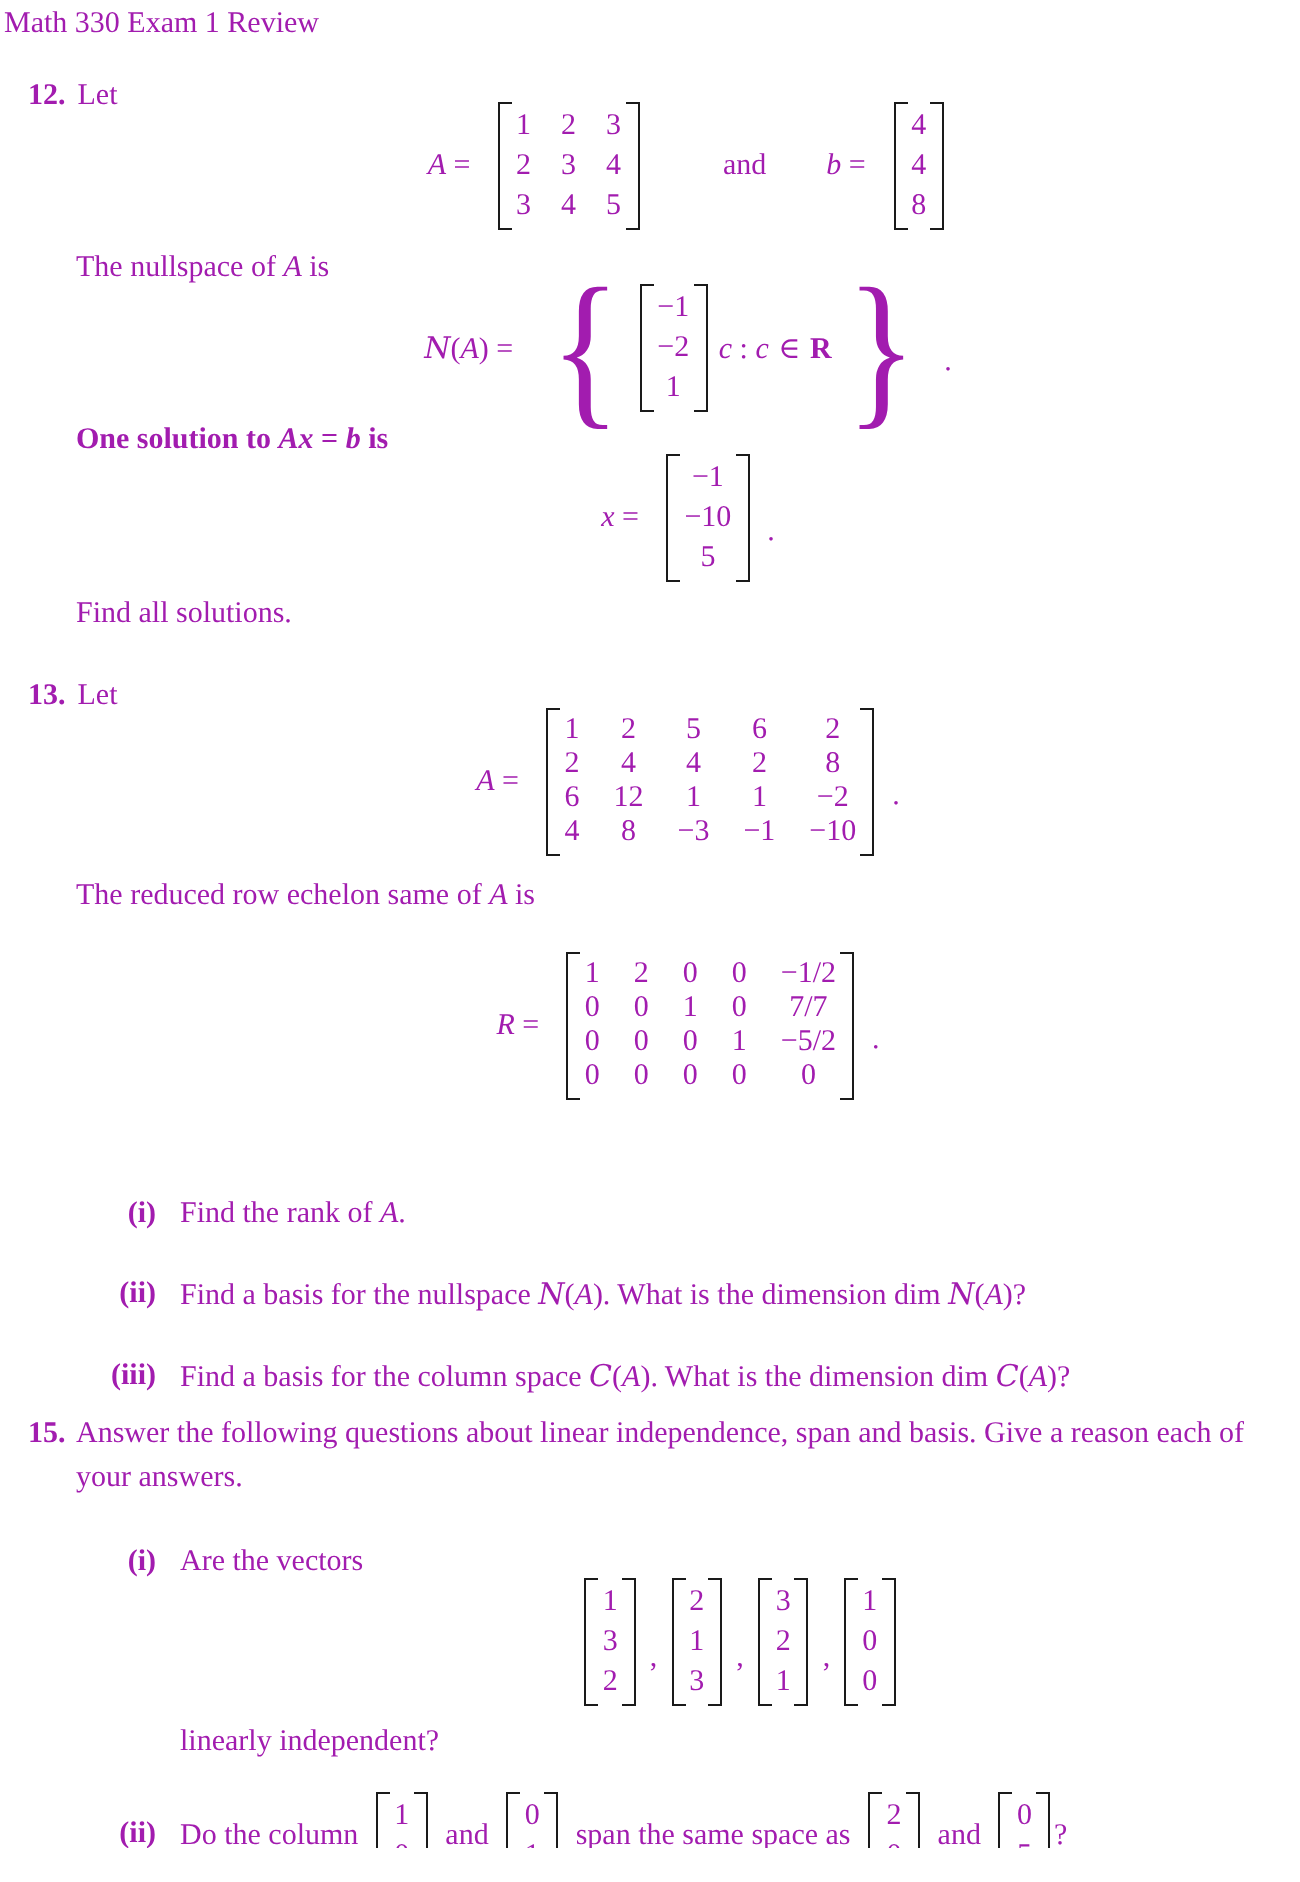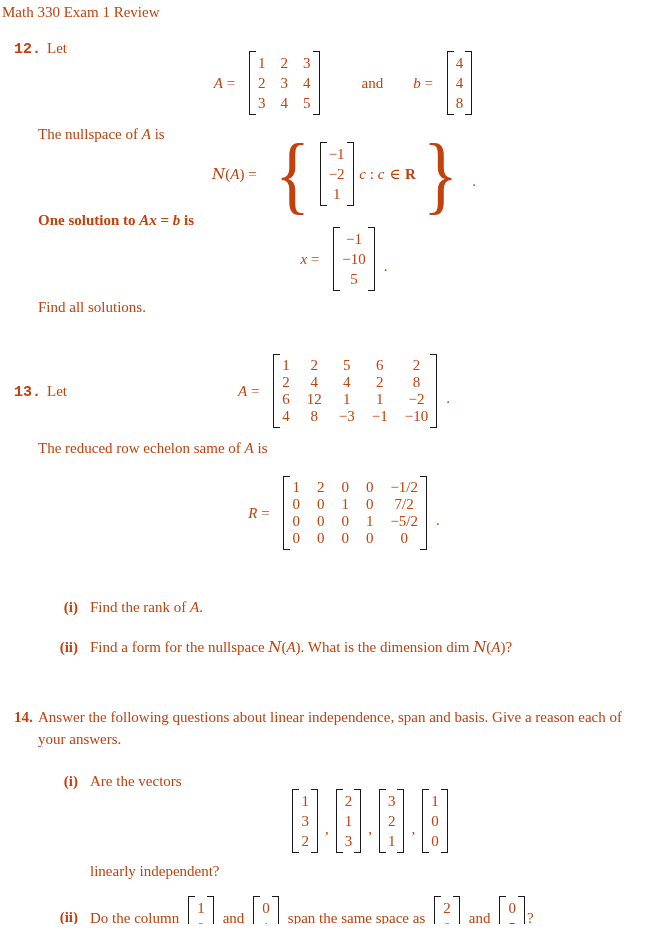--- a/index.html
+++ b/index.html
@@ -1,19 +1,19 @@
 <!DOCTYPE html>
 <html><head>
 <meta charset="utf-8">
 <style>
   html,body{margin:0;padding:0;background:#fff;}
-  .page{position:relative;width:650px;height:924px;background:#fff;color:#c2410c;
+  .page{position:relative;width:650px;height:924px;background:#fff;color:#a21caf;
         font-family:"Liberation Serif",serif;font-size:15px;line-height:20px;overflow:hidden;}
   .abs{position:absolute;}
-  .bf{font-weight:bold;font-family:Liberation Mono, monospace;}
+  .bf{font-weight:bold;}
   .runs{white-space:pre;}
   .run-rm{font-style:normal;}
   .run-it{font-style:italic;}
   .run-bf{font-weight:bold;}
   .run-cal{font-style:italic;font-family:"DejaVu Serif",serif;}
   .run-sym{font-family:"DejaVu Serif",serif;}
 
   
   .eq{position:absolute;left:38px;right:0;display:flex;justify-content:center;align-items:center;}
   .eq.eq-item{left:90px;}
@@ -106,21 +106,21 @@
     <span class="matrix" style="grid-template-columns: repeat(1, max-content);">
         <span class="mcell">−1</span>
         <span class="mcell">−10</span>
         <span class="mcell">5</span>
       </span>
     <span class="period">.</span>
   </div>
 
   <div class="abs" style="top:297px;left:38px;">Find all solutions.</div>
 
-  <div class="pline" style="top:338px;margin-top:43px;">
+  <div class="pline" style="top:338px;">
     <span class="bf">13.</span><span class="ptext">Let</span>
   </div>
 
   <div class="eq" style="top:350px;height:82px;">
     <span class="runs lhs"><span class="run-it">A</span><span class="run-rm"> = </span></span>
     <span class="matrix tight" style="grid-template-columns: repeat(5, max-content);">
         <span class="mcell">1</span>
         <span class="mcell">2</span>
         <span class="mcell">5</span>
         <span class="mcell">6</span>
@@ -153,46 +153,50 @@
     <span class="matrix tight" style="grid-template-columns: repeat(5, max-content);">
         <span class="mcell">1</span>
         <span class="mcell">2</span>
         <span class="mcell">0</span>
         <span class="mcell">0</span>
         <span class="mcell">−1/2</span>
         <span class="mcell">0</span>
         <span class="mcell">0</span>
         <span class="mcell">1</span>
         <span class="mcell">0</span>
-        <span class="mcell">7/2</span>
+        <span class="mcell">7/7</span>
         <span class="mcell">0</span>
         <span class="mcell">0</span>
         <span class="mcell">0</span>
         <span class="mcell">1</span>
         <span class="mcell">−5/2</span>
         <span class="mcell">0</span>
         <span class="mcell">0</span>
         <span class="mcell">0</span>
         <span class="mcell">0</span>
         <span class="mcell">0</span>
       </span>
     <span class="period">.</span>
   </div>
 
   <div class="item" style="top:597px;">
     <span class="ilabel">(i)</span>
     <span class="itext runs"><span class="run-rm">Find the rank of </span><span class="run-it">A</span><span class="run-rm">.</span></span>
   </div>
   <div class="item" style="top:637px;">
     <span class="ilabel">(ii)</span>
-    <span class="itext runs"><span class="run-rm">Find a form for the nullspace </span><span class="run-cal">N</span><span class="run-rm">(</span><span class="run-it">A</span><span class="run-rm">). What is the dimension dim </span><span class="run-cal">N</span><span class="run-rm">(</span><span class="run-it">A</span><span class="run-rm">)?</span></span>
+    <span class="itext runs"><span class="run-rm">Find a basis for the nullspace </span><span class="run-cal">N</span><span class="run-rm">(</span><span class="run-it">A</span><span class="run-rm">). What is the dimension dim </span><span class="run-cal">N</span><span class="run-rm">(</span><span class="run-it">A</span><span class="run-rm">)?</span></span>
+  </div>
+  <div class="item" style="top:678px;">
+    <span class="ilabel">(iii)</span>
+    <span class="itext runs"><span class="run-rm">Find a basis for the column space </span><span class="run-cal">C</span><span class="run-rm">(</span><span class="run-it">A</span><span class="run-rm">). What is the dimension dim </span><span class="run-cal">C</span><span class="run-rm">(</span><span class="run-it">A</span><span class="run-rm">)?</span></span>
   </div>
 
   <div class="abs para" style="top:706px;left:38px;width:606px;">
-    <span class="pnum-abs">14.</span>
+    <span class="pnum-abs">15.</span>
     <span>Answer the following questions about linear independence, span and basis. Give a reason each of your answers.</span>
   </div>
 
   <div class="item" style="top:771px;">
     <span class="ilabel">(i)</span>
     <span class="itext">Are the vectors</span>
   </div>
 
   <div class="eq eq-item" style="top:786px;height:70px;">
     <span class="matrix" style="grid-template-columns: repeat(1, max-content);">

